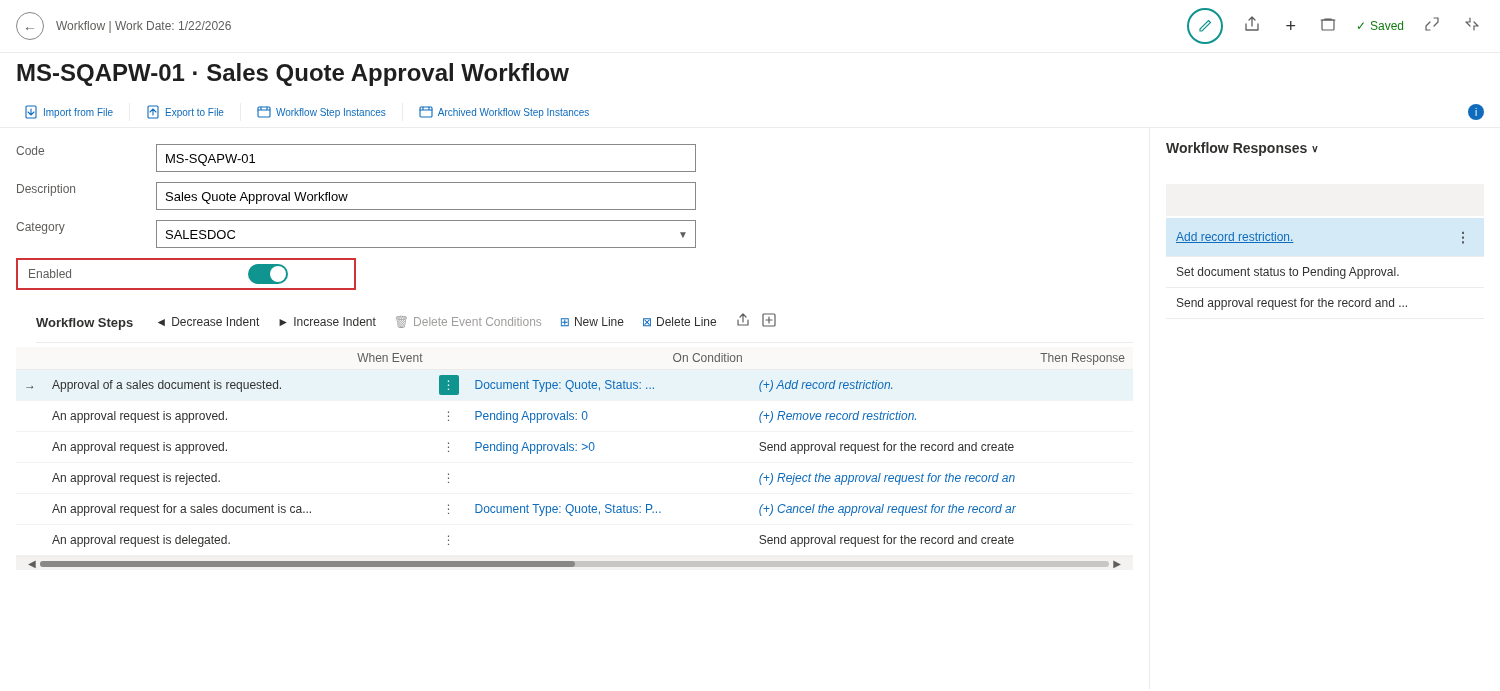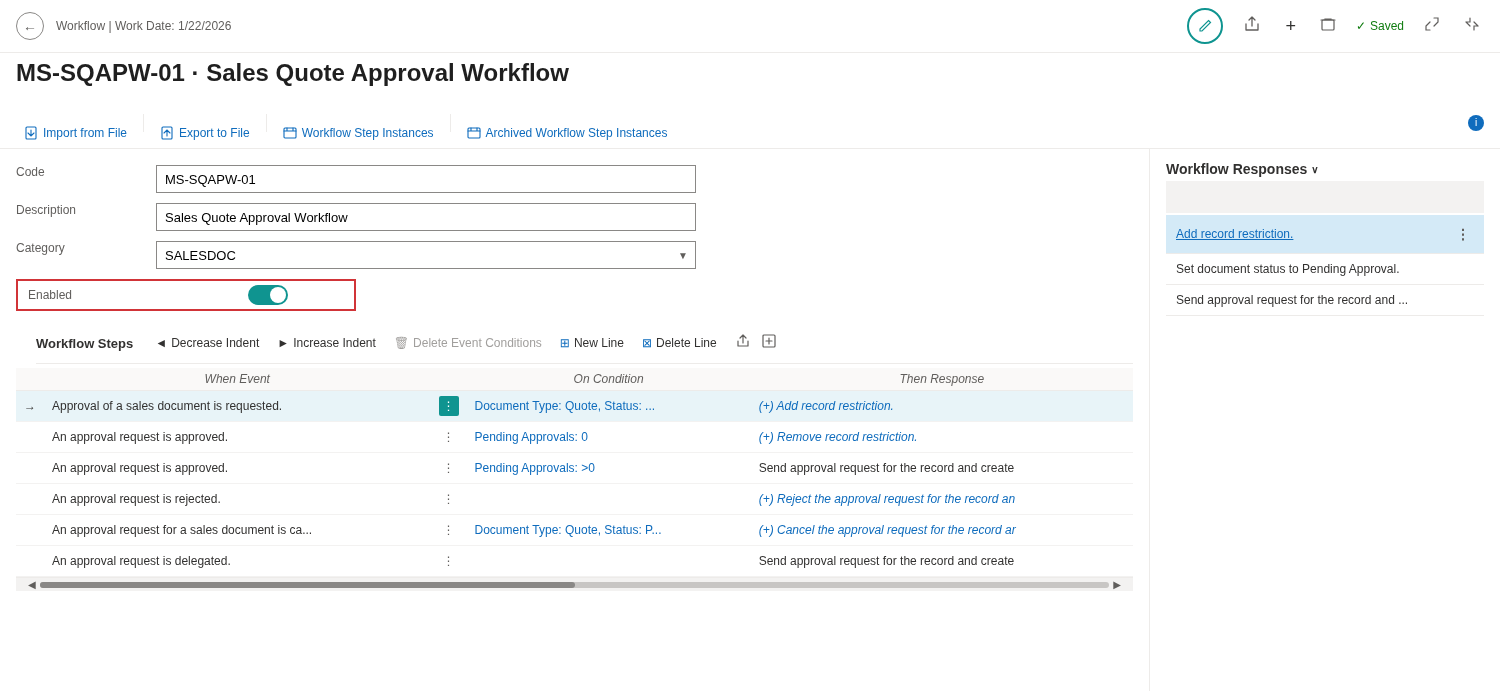--- a/index.html
+++ b/index.html
@@ -11,21 +11,21 @@
     .breadcrumb-text { color: #605e5c; font-size: 12px; }
     .top-bar-spacer { flex: 1; }
     .top-bar-actions { display: flex; align-items: center; gap: 16px; }
     .edit-btn-circle { width: 36px; height: 36px; border-radius: 50%; border: 2px solid #0f9490; display: flex; align-items: center; justify-content: center; color: #0f9490; font-size: 15px; cursor: pointer; }
     .icon-btn { font-size: 16px; color: #605e5c; cursor: pointer; padding: 4px; }
     .saved-label { color: #107c10; font-size: 12px; display: flex; align-items: center; gap: 4px; }
     .page-title { padding: 6px 16px 10px; font-size: 24px; font-weight: 600; color: #1f1f1f; }
 
     
     .toolbar { display: flex; align-items: center; padding: 4px 16px; border-bottom: 1px solid #edebe9; gap: 4px; }
-    .toolbar-btn { display: flex; align-items: center; gap: 5px; padding: 4px 8px; cursor: pointer; color: #0f6cbd; font-size: 12px; border: none; background: none; margin-top: 21px; }
+    .toolbar-btn { display: flex; align-items: center; gap: 5px; padding: 4px 8px; cursor: pointer; color: #0f6cbd; font-size: 10px; border: none; background: none; }
     .toolbar-divider { width: 1px; height: 18px; background: #edebe9; margin: 0 4px; }
     .info-dot { width: 16px; height: 16px; border-radius: 50%; background: #0f6cbd; color: white; font-size: 10px; display: flex; align-items: center; justify-content: center; margin-left: auto; cursor: pointer; }
 
     
     .main-content { display: flex; height: calc(691px - 130px); }
 
     
     .left-panel { flex: 1; padding: 16px; overflow-y: auto; border-right: 1px solid #edebe9; }
 
     
@@ -48,37 +48,37 @@
     
     .steps-header { margin-top: 12px; }
     .steps-toolbar { display: flex; align-items: center; gap: 2px; padding: 6px 0; border-bottom: 1px solid #edebe9; flex-wrap: wrap; margin-left: 20px; }
     .steps-title { font-weight: 700; font-size: 13px; margin-right: 12px; }
     .steps-btn { display: flex; align-items: center; gap: 4px; padding: 3px 8px; cursor: pointer; color: #323130; font-size: 12px; border: none; background: none; }
     .steps-btn.disabled { color: #a19f9d; cursor: default; }
 
     
     .table-wrapper { overflow-x: auto; margin-top: 4px; }
     table { width: 100%; border-collapse: collapse; font-size: 12px; }
-    thead th { text-align: center; padding: 4px 8px; color: #605e5c; font-weight: 400; border-bottom: 1px solid #edebe9; background: #faf9f8; white-space: nowrap; font-style: italic; }
+    thead th { text-align: right; padding: 4px 8px; color: #605e5c; font-weight: 400; border-bottom: 1px solid #edebe9; background: #faf9f8; white-space: nowrap; }
     tbody td { padding: 5px 8px; border-bottom: 1px solid #f3f2f1; vertical-align: middle; }
     tbody tr.selected-row { background: #e8f4f8; }
     .condition-link { color: #0f6cbd; cursor: pointer; }
     .response-add { color: #0f6cbd; cursor: pointer; font-style: italic; }
     .dots-btn { width: 20px; height: 20px; display: flex; align-items: center; justify-content: center; cursor: pointer; color: #605e5c; border-radius: 2px; }
     .dots-btn-selected { background: #0f9490; color: white; }
 
     
     .scroll-bar-area { height: 14px; background: #f3f2f1; border-top: 1px solid #edebe9; display: flex; align-items: center; padding: 0 8px; }
     .scroll-track { flex: 1; height: 6px; background: #c8c6c4; border-radius: 3px; position: relative; }
     .scroll-thumb { position: absolute; left: 0; top: 0; width: 50%; height: 100%; background: #8a8886; border-radius: 3px; }
     .scroll-arrow { color: #605e5c; font-size: 10px; cursor: pointer; padding: 0 4px; }
 
     
     .right-panel { width: 350px; padding: 12px 16px; flex-shrink: 0; background: #fff; overflow-y: auto; }
-    .panel-title { font-size: 14px; font-weight: 700; margin-bottom: 4px; display: flex; align-items: center; gap: 4px; cursor: pointer; }
+    .panel-title { font-size: 14px; font-weight: 700; margin-bottom: 28px; display: flex; align-items: center; gap: 4px; cursor: pointer; }
     .panel-title .chevron { font-size: 10px; }
 
     
     .response-section { background: #f3f2f1; height: 32px; margin-bottom: 2px; }
     .response-item { padding: 8px 10px; border-bottom: 1px solid #edebe9; display: flex; align-items: center; justify-content: space-between; }
     .response-item.highlighted { background: #d4eaf7; }
     .response-item-text { font-size: 12px; color: #323130; cursor: pointer; }
     .response-item-text.link { color: #0f6cbd; text-decoration: underline; }
     .response-more-btn { width: 22px; height: 22px; display: flex; align-items: center; justify-content: center; cursor: pointer; color: #605e5c; font-size: 14px; font-weight: 700; border-radius: 2px; }
   </style>

